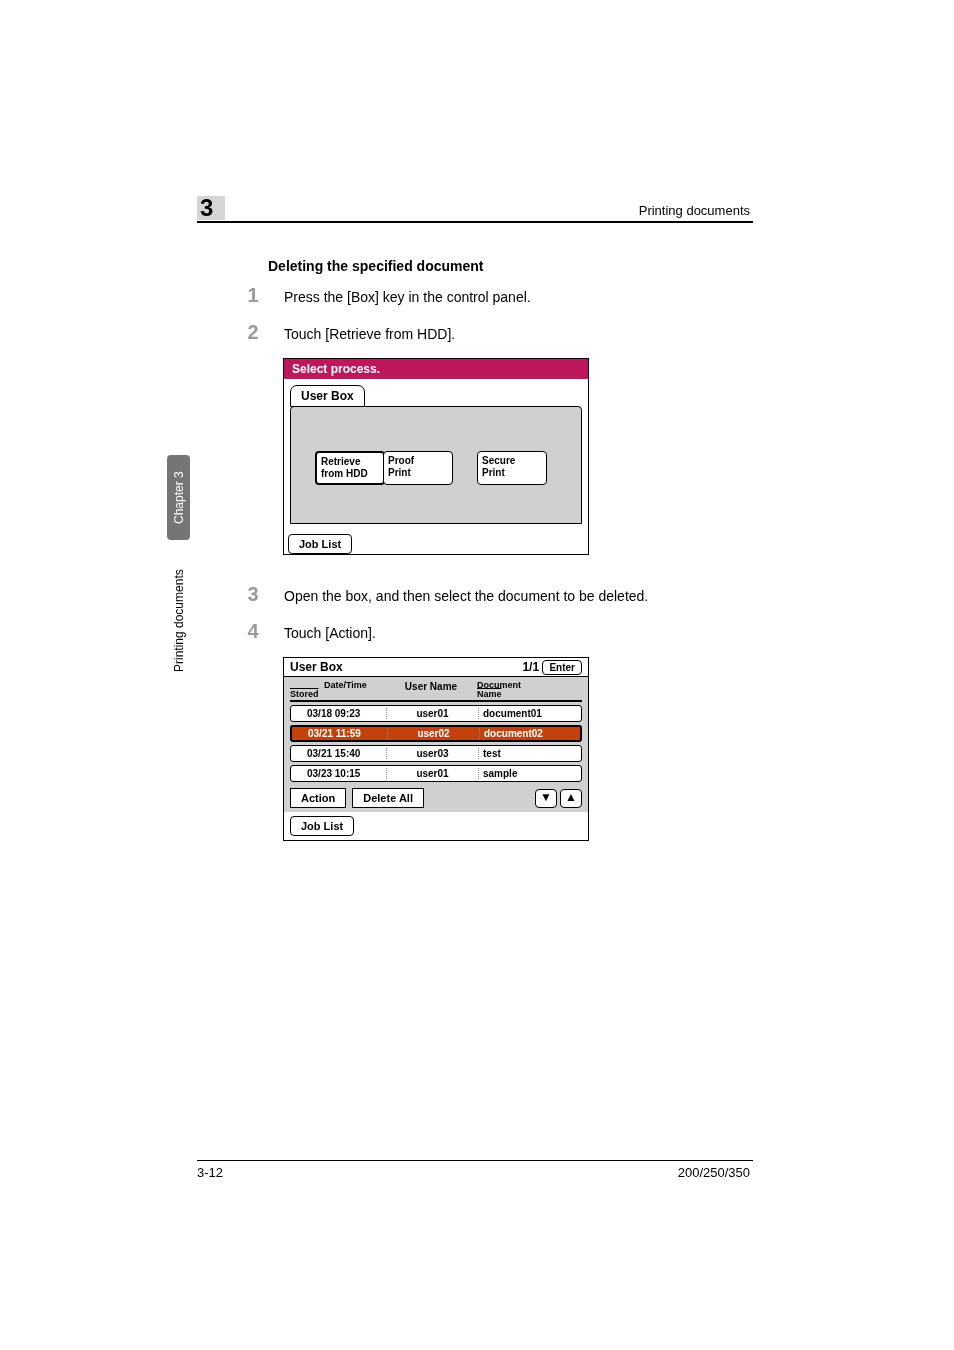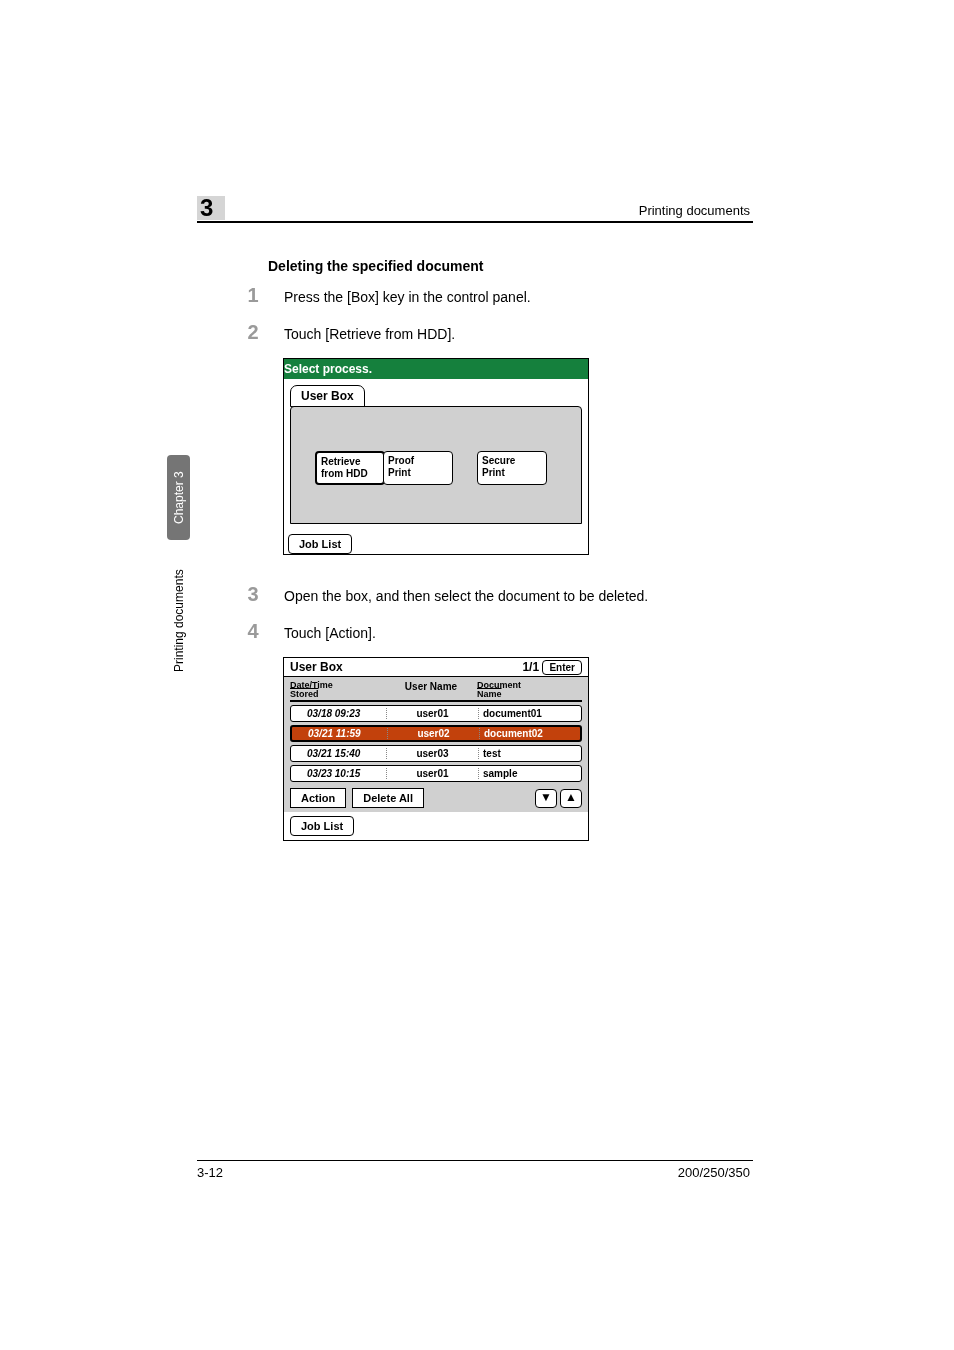--- a/index.html
+++ b/index.html
@@ -113,25 +113,25 @@
   }
 
   
   .panel1 {
     margin-left: 37px;
     width: 306px;
     border: 1px solid #000;
     font-family: Arial, Helvetica, sans-serif;
   }
   .panel1-titlebar {
-    background: #15803d;
+    background: #be185d;
     color: #fff;
     font-weight: bold;
     font-size: 12px;
-    padding: 3px 0;
+    padding: 3px 8px;
   }
   .panel1-body {
     background: #fff;
     padding: 6px;
   }
   .panel1-tab {
     border: 1px solid #000;
     background: #fff;
     font-weight: bold;
     font-size: 12px;
@@ -228,21 +228,21 @@
     display: flex;
     background: #fff;
     border: 1px solid #000;
     border-radius: 3px;
     font-size: 10px;
     font-weight: bold;
     margin-top: 3px;
     height: 17px;
     align-items: center;
   }
-  .panel2-row .colA { padding-left: 16px; font-style: italic; }
+  .panel2-row .colA { padding-left: 16px; }
   .panel2-row .colB { border-left: 1px dotted #888;}
   .panel2-row .colC { border-left: 1px dotted #888; padding-left: 4px;}
   .panel2-row.sel { background: #c2410c; color: #fff; border-width: 2px; }
 
   .panel2-actions {
     display: flex;
     justify-content: space-between;
     margin-top: 6px;
     align-items: center;
   }
@@ -365,21 +365,21 @@
       <span>User Box</span>
       <span>
         <span>1/1</span>
         <span class="enterbtn">Enter</span>
       </span>
     </div>
 
     <div class="panel2-body">
       <div class="panel2-hdr">
         <div class="colA">
-          <div style="line-height:0.95;">Date/Time</div>
+          <div style="line-height:0.95;margin-left:34px;">Date/Time</div>
           <div style="text-decoration:overline; line-height:0.95;">Stored</div>
         </div>
         <div class="colB">User Name</div>
         <div class="colC">
           <div style="line-height:0.95;">Document</div>
           <div style="text-decoration:overline; line-height:0.95;">Name</div>
         </div>
       </div>
 
       <div class="panel2-row">

